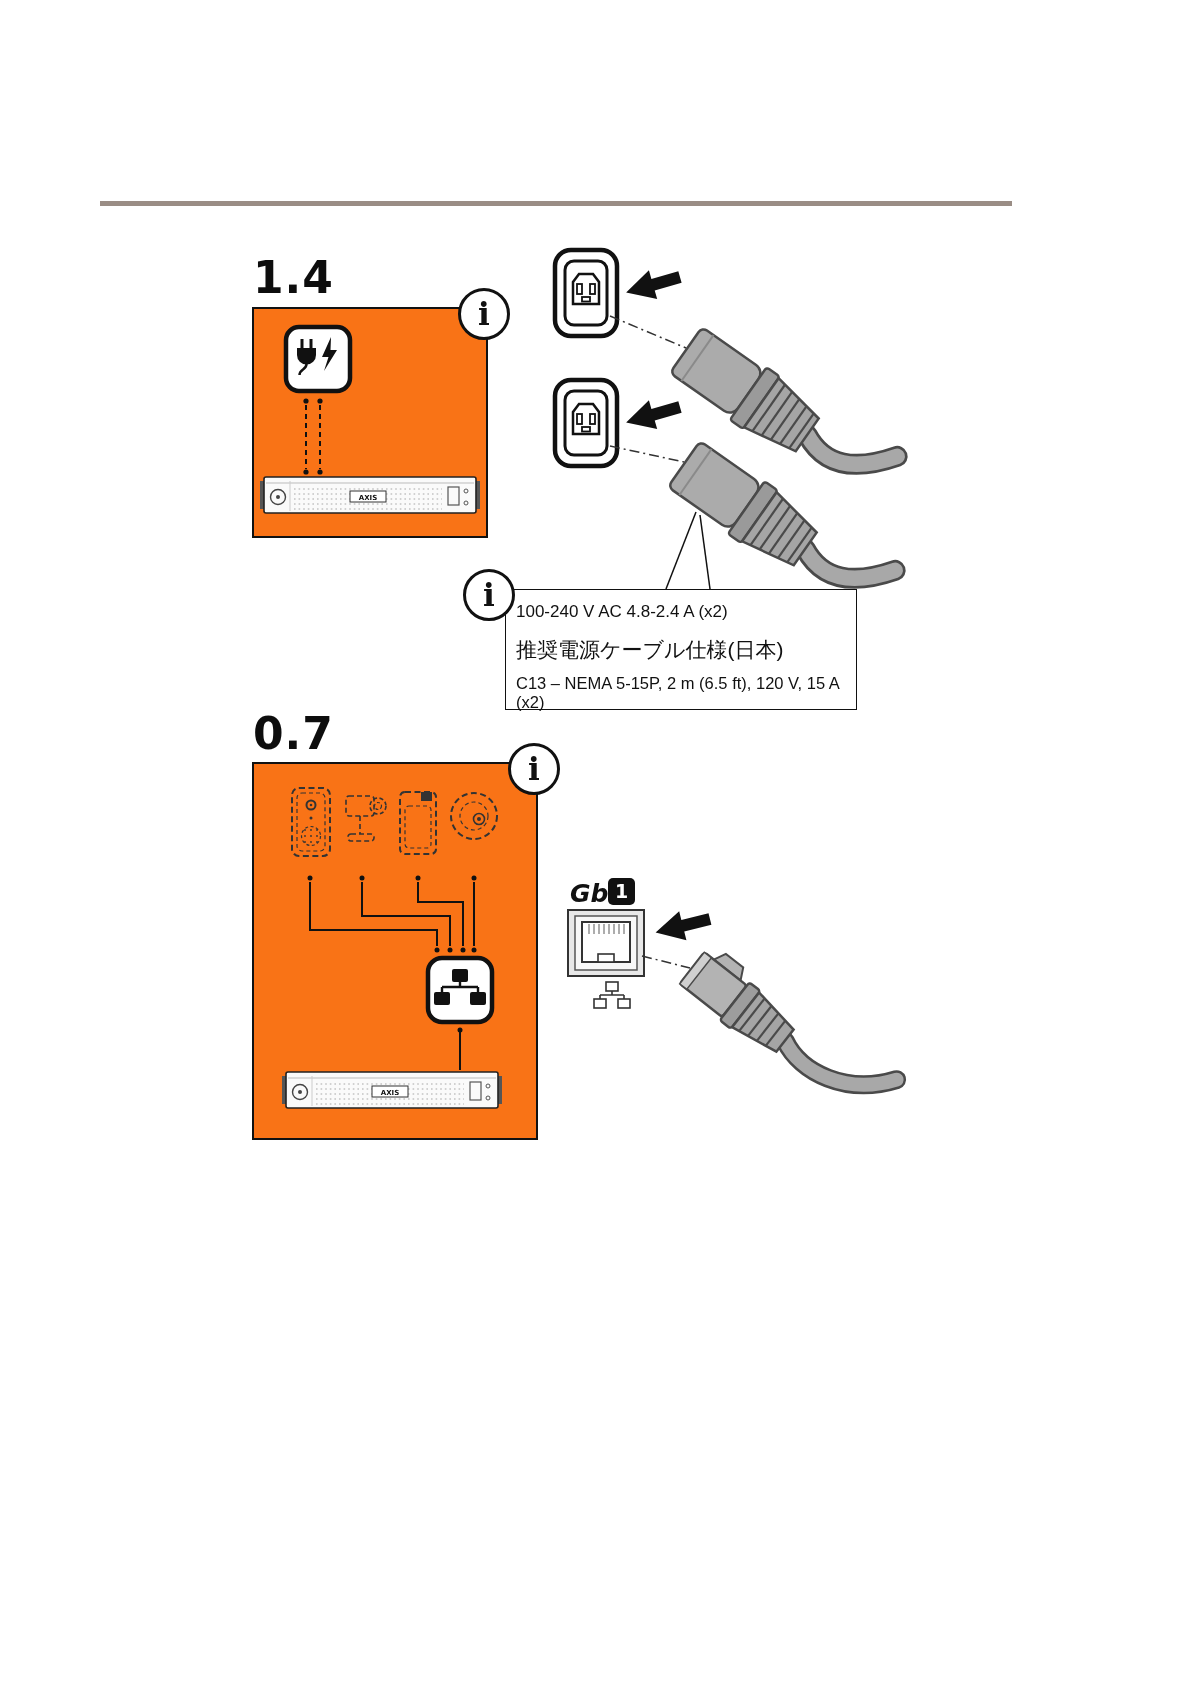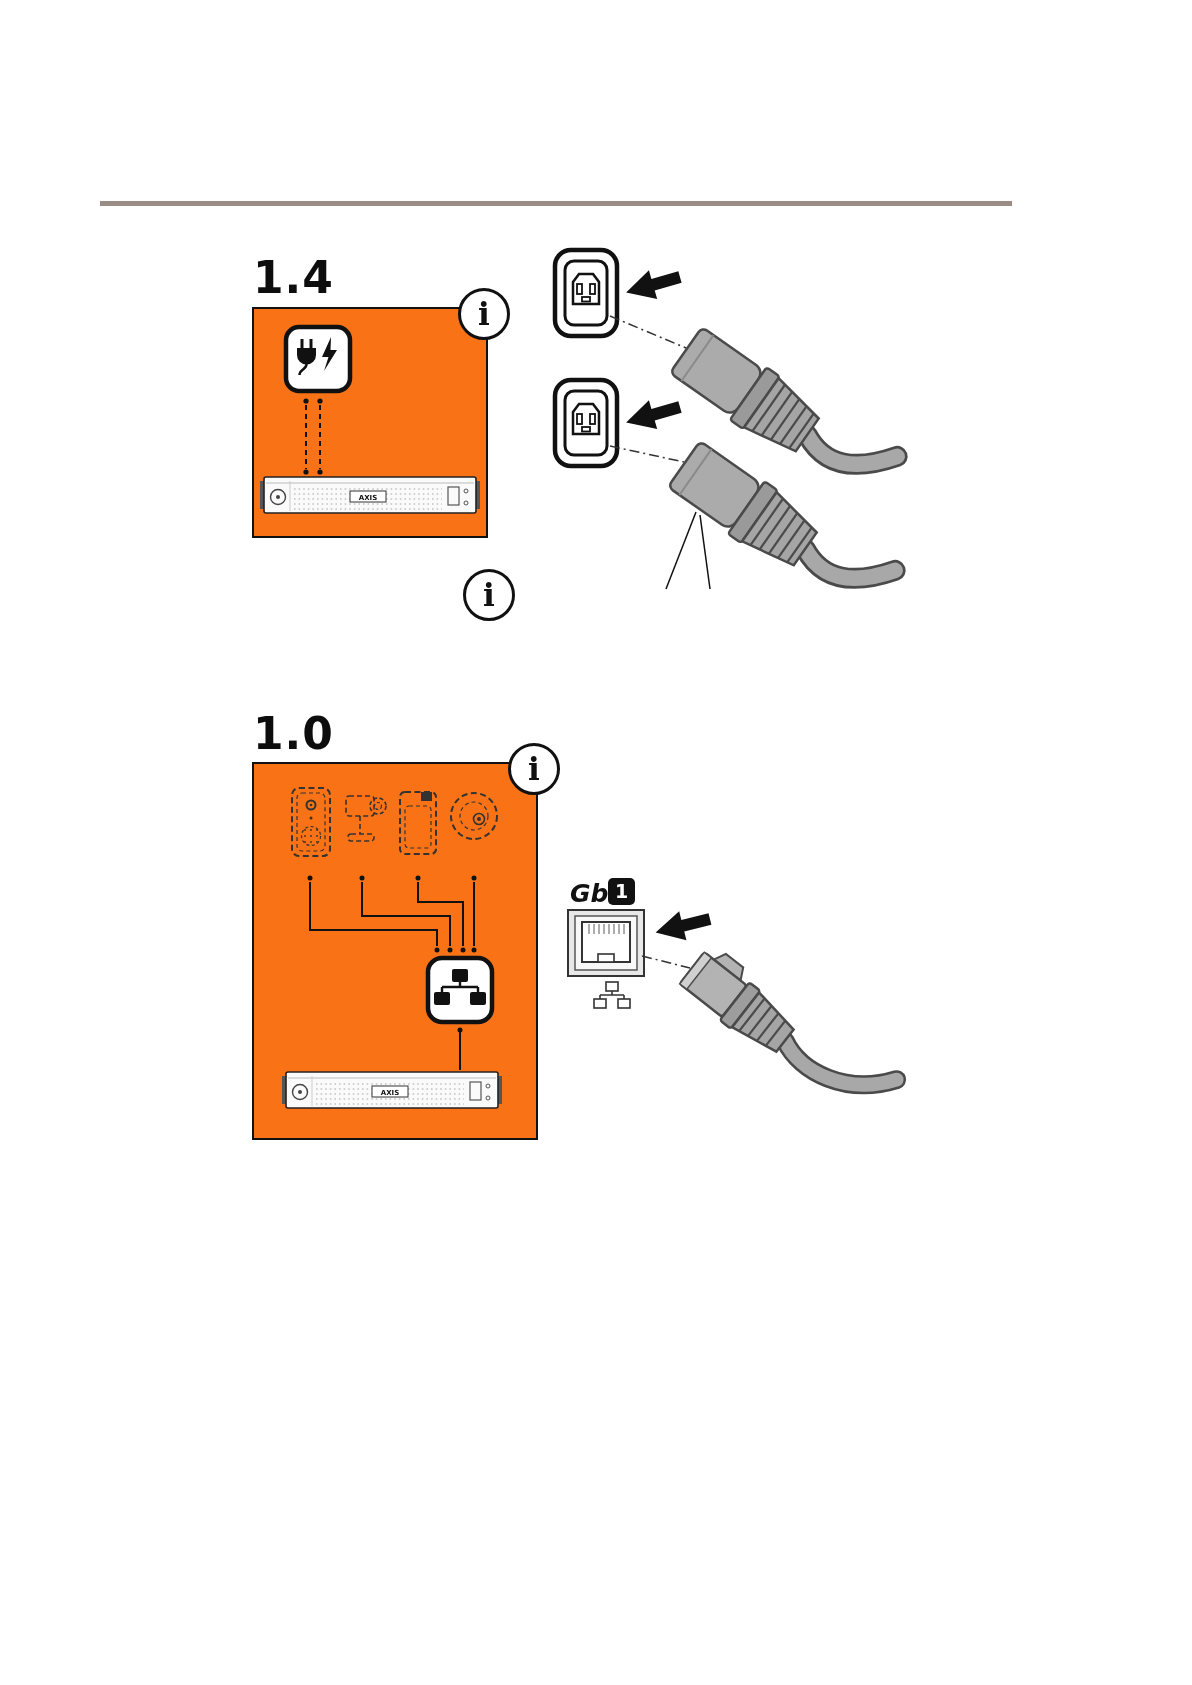--- a/index.html
+++ b/index.html
@@ -141,22 +141,27 @@
 
   <svg class="abs" style="left:640px;top:498px;" width="120" height="95" viewBox="0 0 120 95">
     <line x1="56" y1="14" x2="26" y2="91" stroke="#111" stroke-width="1.5"></line>
     <line x1="60" y1="17" x2="70" y2="91" stroke="#111" stroke-width="1.5"></line>
   </svg>
 
   <div class="abs info-circle" style="left:463px;top:569px;">
     <span>i</span>
   </div>
 
-
-  <div class="abs step-label" style="left:253px;top:708px;">1.0</div>
+  <div class="abs spec-box" style="left:505px;top:589px;width:352px;height:121px;">
+    <p class="spec-l1">100-240 V AC 4.8-2.4 A (x2)</p>
+    <p class="spec-l2">推奨電源ケーブル仕様(日本)</p>
+    <p class="spec-l3">C13 – NEMA 5-15P, 2 m (6.5 ft), 120 V, 15 A (x2)</p>
+  </div>
+
+  <div class="abs step-label" style="left:253px;top:708px;">0.7</div>
 
   <div class="abs frame" style="left:252px;top:762px;width:286px;height:378px;">
     <svg width="282" height="374" viewBox="0 0 282 374">
 
       <g transform="translate(38,24)" stroke="#333" fill="none">
         <rect x="0" y="0" width="38" height="68" rx="7" stroke-width="2" stroke-dasharray="6 3.5"></rect>
         <rect x="5" y="5" width="28" height="58" rx="5" stroke-width="1.2" stroke-dasharray="4 3"></rect>
         <circle cx="19" cy="17" r="4.5" stroke-width="2"></circle>
         <circle cx="19" cy="17" r="1.3" fill="#333" stroke="none"></circle>
         <circle cx="19" cy="30" r="1.5" fill="#333" stroke="none"></circle>

